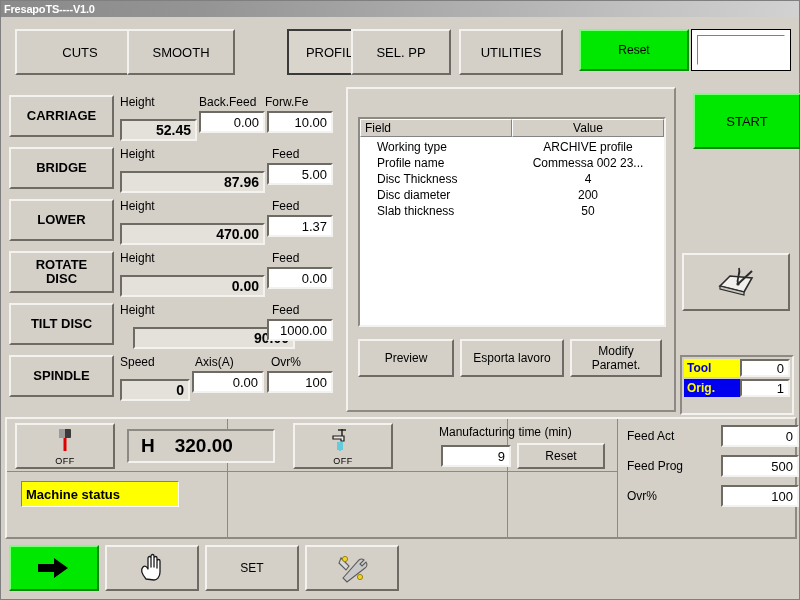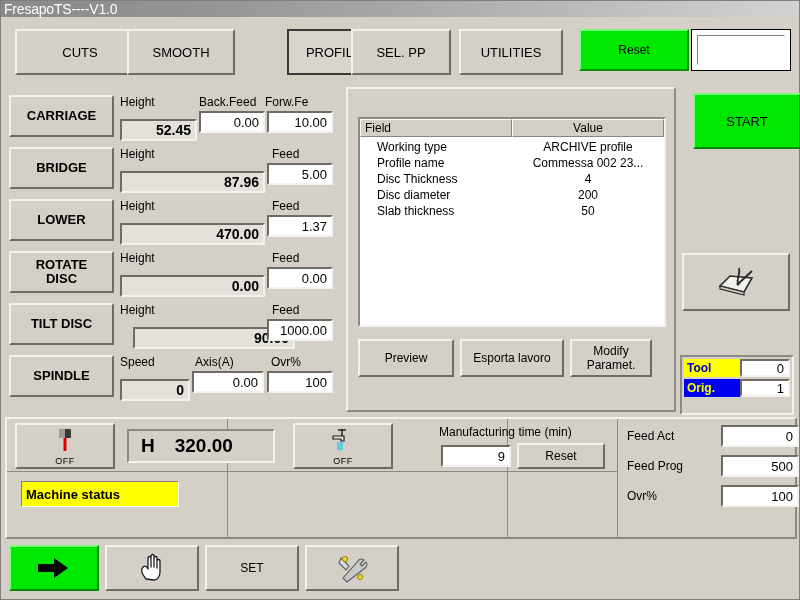--- a/index.html
+++ b/index.html
@@ -10,21 +10,21 @@
     font-size:12px;color:#000;
     -webkit-font-smoothing:none;
   }
   .app{position:relative;width:800px;height:600px;box-sizing:border-box;
        border:1px solid #7f7f7f;background:#d4d0c8;}
 
   
   .titlebar{height:16px;
     background:linear-gradient(to right,#8a8a8a 0%,#949494 25%,#a8a8a8 50%,#bdbdbd 75%,#d2d2d2 100%);
     display:flex;align-items:center;padding:0 3px;box-sizing:border-box;}
-  .titlebar-text{color:#fff;font-size:14px;font-weight:normal;letter-spacing:-.2px;}
+  .titlebar-text{color:#fff;font-size:11px;font-weight:bold;letter-spacing:-.2px;}
 
   
   .btn{
     background:#d4d0c8;
     border-top:2px solid #f4f2ee;border-left:2px solid #f4f2ee;
     border-right:2px solid #6e6a64;border-bottom:2px solid #6e6a64;
     box-sizing:border-box;display:flex;align-items:center;justify-content:center;
     text-align:center;cursor:default;font-size:12px;color:#000;user-select:none;
   }
   .btn.active{
@@ -227,21 +227,21 @@
         </div>
         <div class="trow">
           <div class="tc-f">Slab thickness</div>
           <div class="tc-v">50</div>
         </div>
       </div>
     </div>
 
     <div class="btn cbtn" style="left:10px;width:96px;">Preview</div>
     <div class="btn cbtn" style="left:112px;width:104px;">Esporta lavoro</div>
-    <div class="btn cbtn" style="left:222px;width:82px;">
+    <div class="btn cbtn" style="left:222px;width:92px;">
       <span>Modify</span>
       <span>Paramet.</span>
     </div>
   </div>
 
   <div class="right">
     <div class="startbtn">START</div>
 
     <div class="btn iconbtn">
       <svg class="icon" width="44" height="40" viewBox="0 0 44 40">

